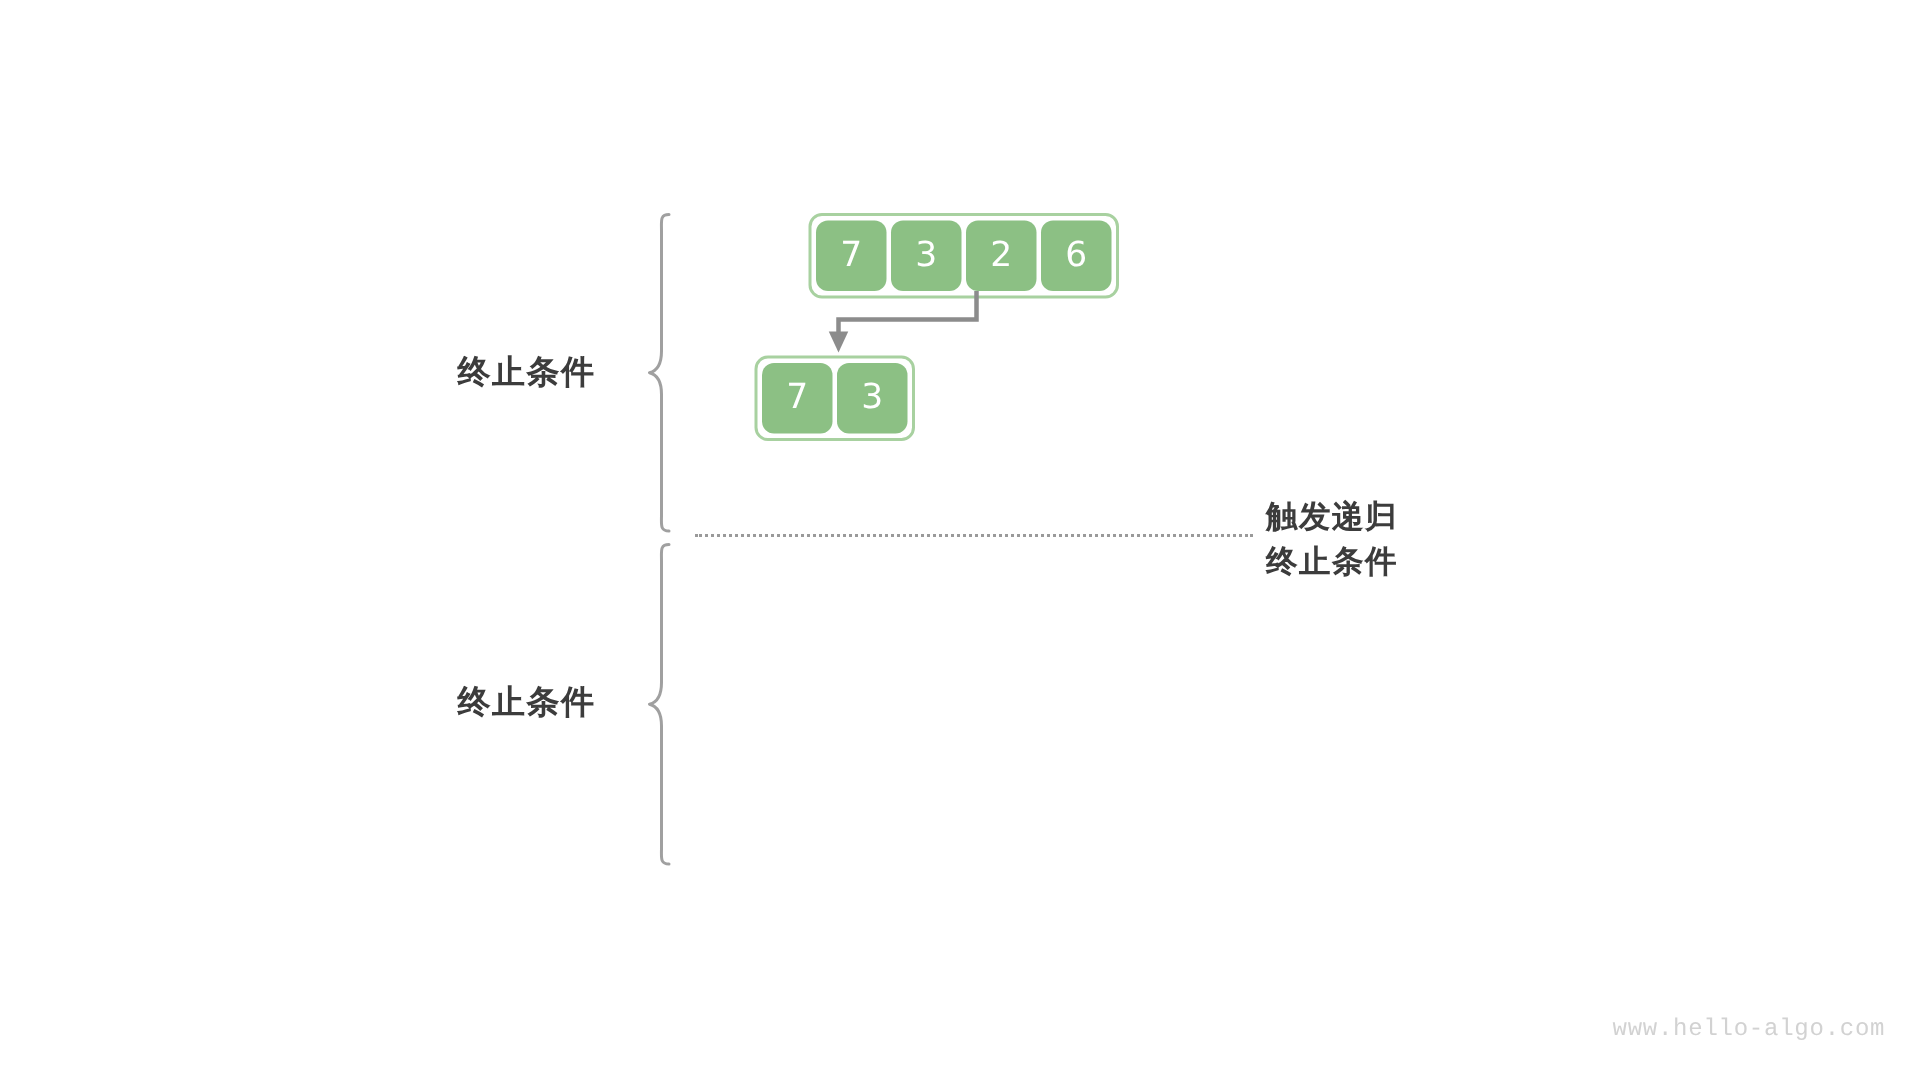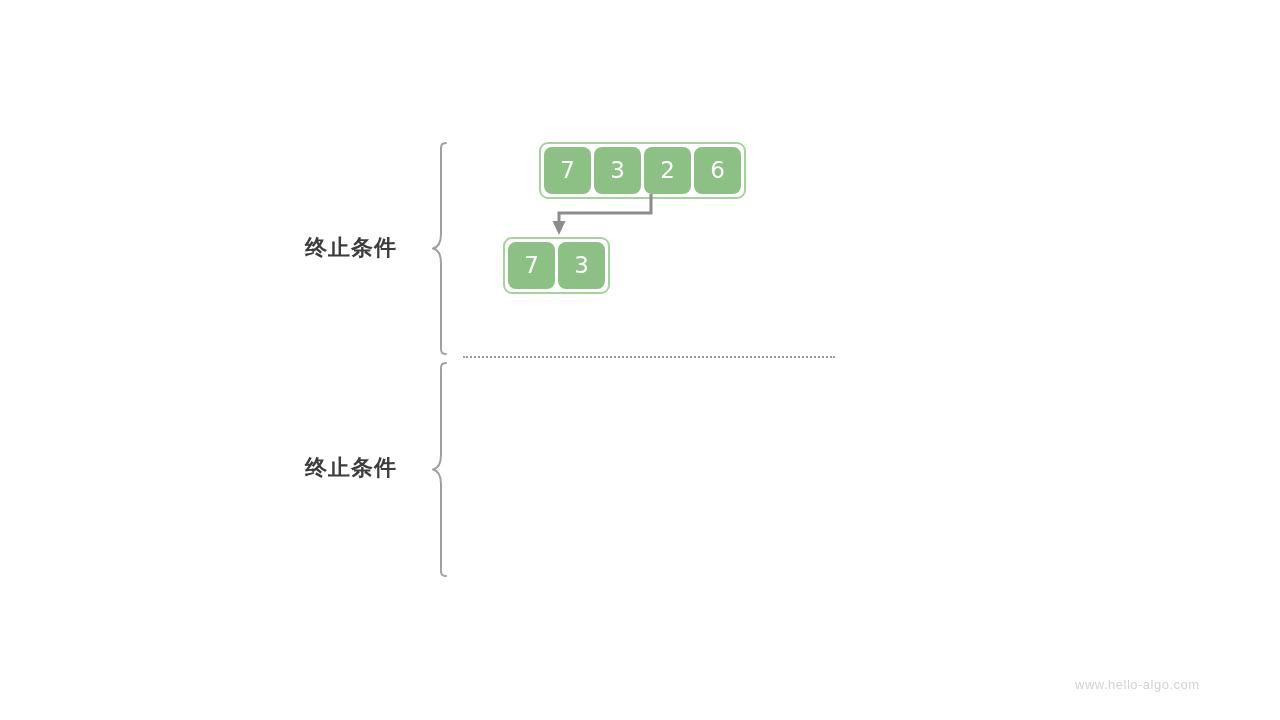--- a/index.html
+++ b/index.html
@@ -94,22 +94,22 @@
     border-radius: 7px;
     color: #8f8f8f;
     font-family: "DejaVu Sans Mono", "Liberation Mono", monospace;
     font-size: 26px;
     font-weight: bold;
     letter-spacing: 3px;
   }
 
   
   .watermark {
-    font-family: Liberation Sans, sans-serif;
-    font-size: 13px;
+    font-family: Liberation Mono, monospace;
+    font-size: 16px;
     color: #d2d2d2;
     letter-spacing: 0.5px;
     white-space: nowrap;
   }
 </style>
 </head>
 <body>
 
 <div id="stage">
 
@@ -141,20 +141,24 @@
     </svg>
   </div>
 
   <div class="array" style="left:503px; top:237px;">
     <div class="cell">7</div>
     <div class="cell">3</div>
   </div>
 
   <div class="abs dotted-line" style="left:463px; top:356px; width:372px;"></div>
 
+  <div class="abs annotation" style="left:844px; top:330px;">
+    <div>触发递归</div>
+    <div>终止条件</div>
+  </div>
 
   <div class="abs section-label" style="left:305px; top:457px;">终止条件</div>
 
   <div class="abs" style="left:430px; top:358px;">
     <svg class="brace-svg" width="22" height="224" viewBox="0 0 22 224" xmlns="http://www.w3.org/2000/svg" aria-hidden="true">
       <path d="M 16 5
                C 10 5, 11 9, 11 16
                L 11 97
                C 11 105, 9 110, 3 111.5
                C 9 113, 11 118, 11 126

